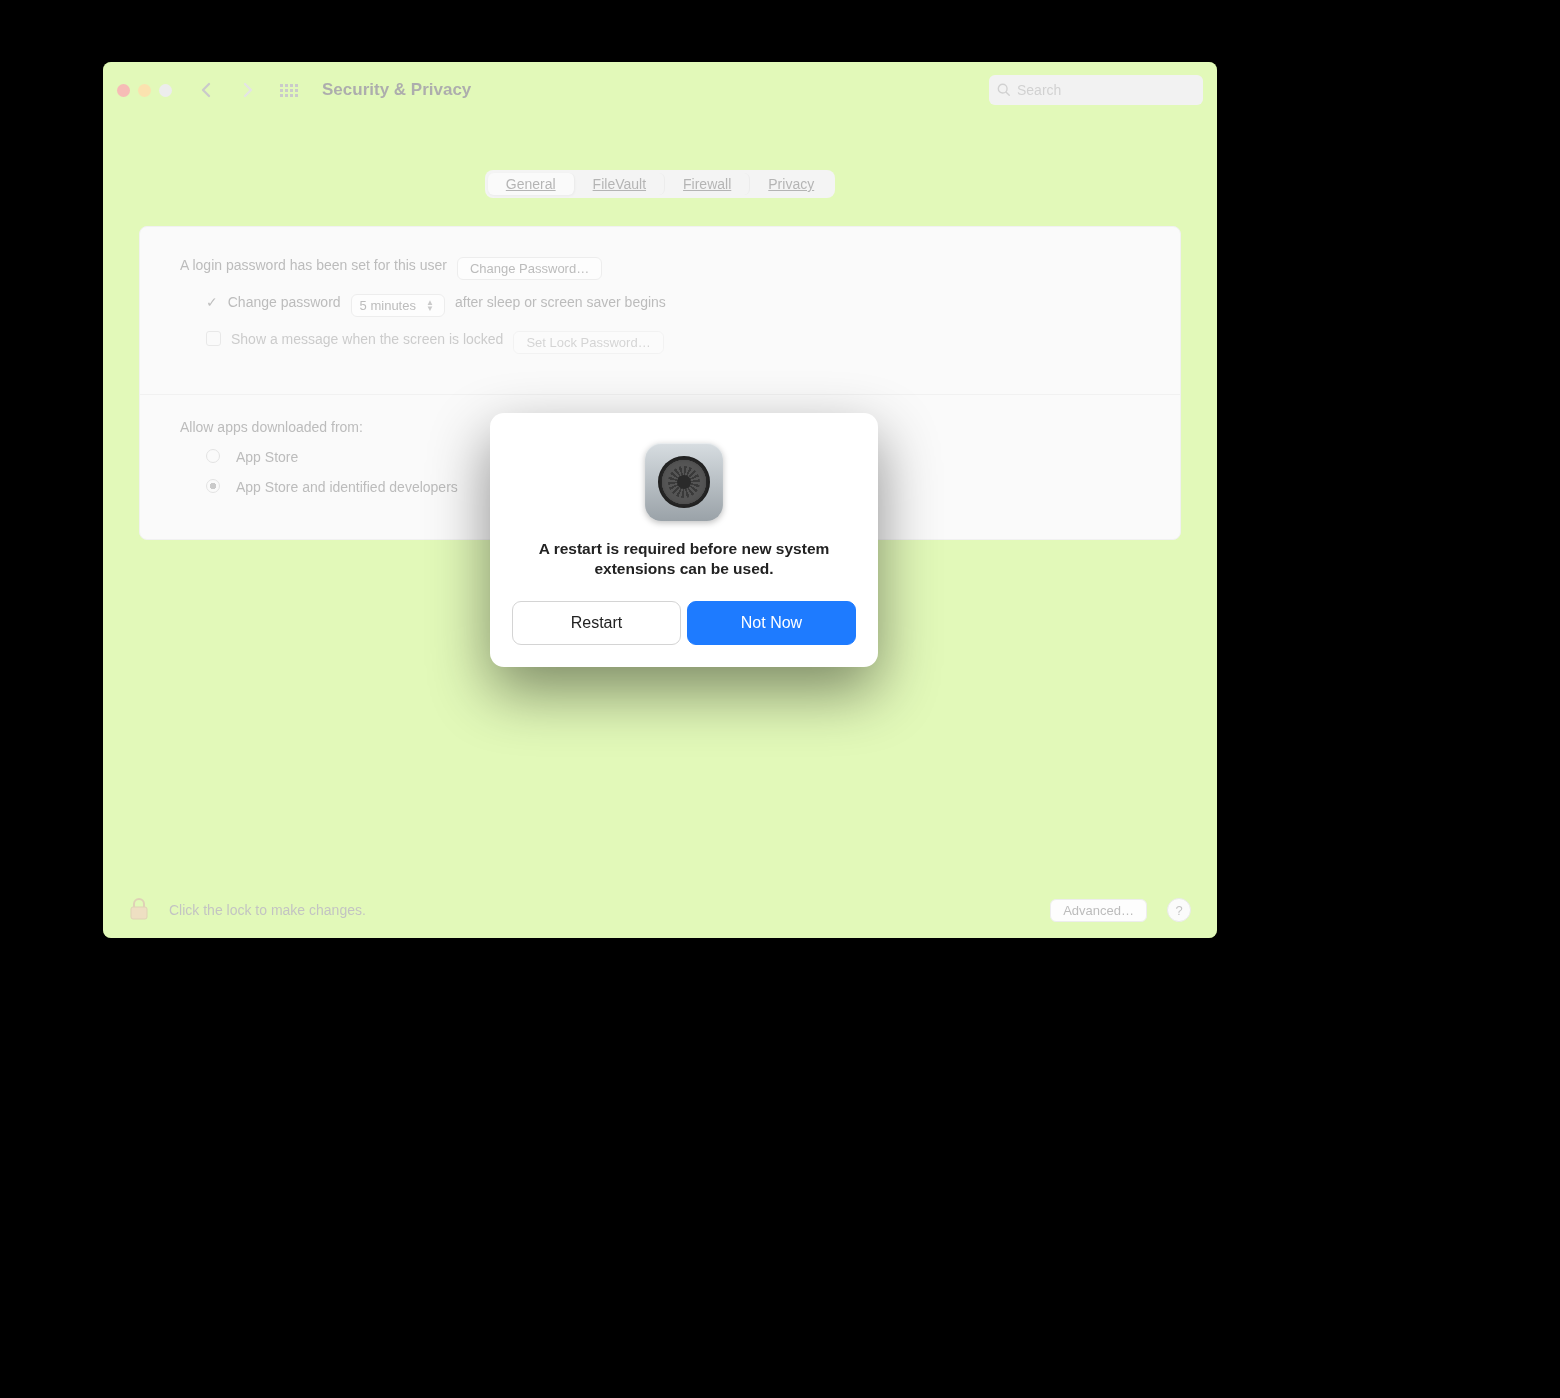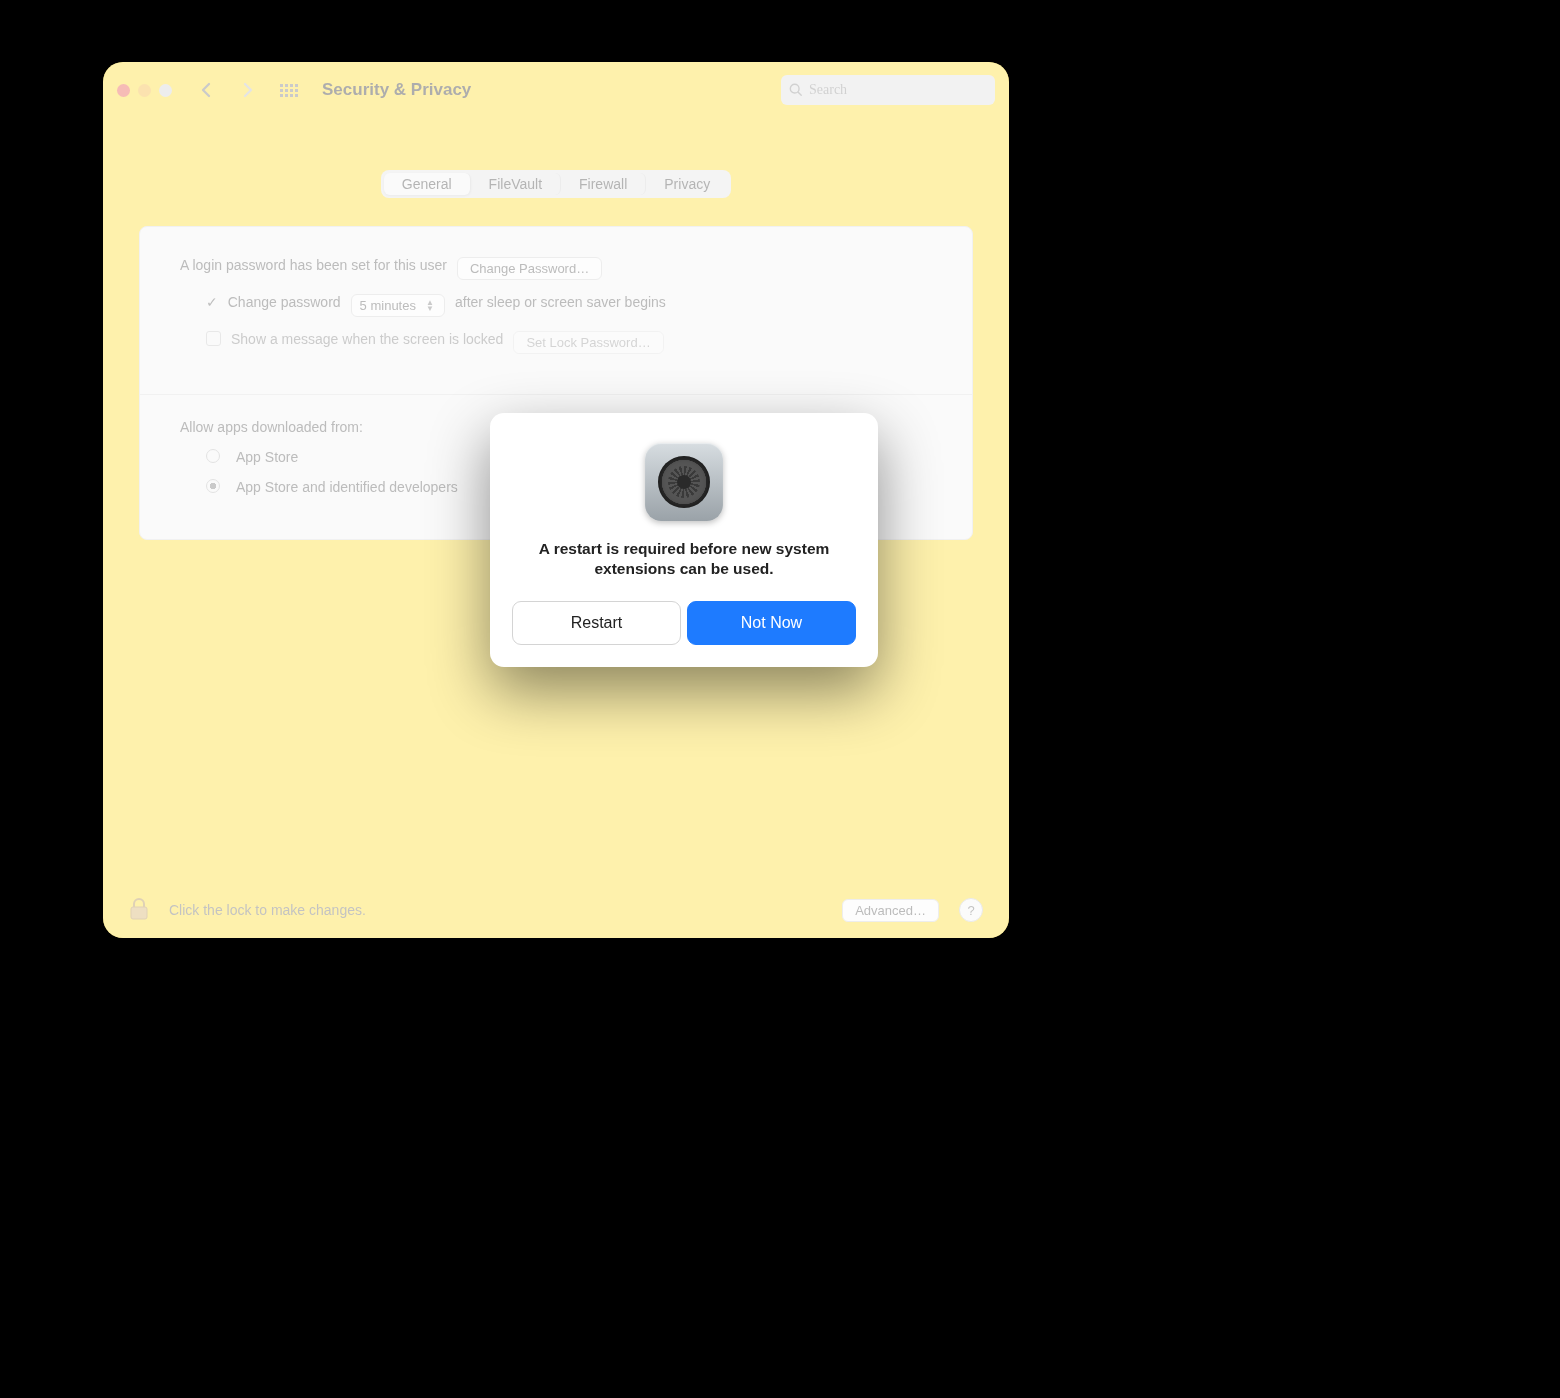--- a/index.html
+++ b/index.html
@@ -6,23 +6,23 @@
   html, body { width: 1560px; height: 1398px; }
   body {
     background: #000;
     font-family: -apple-system, "Helvetica Neue", Arial, sans-serif;
     position: relative;
     overflow: hidden;
   }
   .window {
     position: absolute;
     left: 103px; top: 62px;
-    width: 906px; height: 876px;
-    background: #fde047;
-    border-radius: 20px;
+    width: 1114px; height: 876px;
+    background: #bef264;
+    border-radius: 8px;
     box-shadow: 0 20px 60px rgba(0,0,0,.4);
     overflow: hidden;
   }
   .titlebar {
     height: 56px;
     display: flex;
     align-items: center;
     padding: 0 14px;
     gap: 10px;
   }
@@ -34,32 +34,33 @@
   .navarrow {
     width: 22px; height: 22px; display:flex; align-items:center; justify-content:center;
     color:#8a8a8a; margin: 0 4px;
   }
   .grid-icon { width:22px; height:22px; display:grid; grid-template-columns:repeat(4,3px); grid-template-rows:repeat(3,3px); gap:2px; align-content:center; justify-content:center; margin: 0 12px 0 6px;}
   .grid-icon span{background:#8a8a8a; width:3px; height:3px;}
   .wtitle { font-size: 17px; font-weight: 700; color:#4a4a4a; flex:0 0 auto;}
   .spacer{flex:1;}
   .search {
     width: 214px; height: 30px; background:#e3e3e3; border-radius:6px;
-    display:flex; align-items:center; padding:0 8px; color:#9a9a9a;font-family:Liberation Serif, serif;
+    display:flex; align-items:center; padding:0 8px; color:#9a9a9a;
   }
   .search svg{margin-right:6px;}
   .search span{font-size:14px;}
   .content { padding: 18px 36px 0 36px; height: calc(100% - 56px); position:relative;}
   .tabs {
     display:flex; justify-content:center; margin: 34px 0 10px;
   }
   .tabgroup{ background:#e6e6e6; border-radius:8px; padding:3px; display:flex;}
   .tab{
     padding: 3px 18px; font-size:14px; color:#5a5a5a; border-radius:6px;
     border-right:1px solid #d6d6d6;
+    text-decoration:underline;
   }
   .tab:last-child{border-right:none;}
   .tab.active{ background:#f4f4f4; box-shadow: 0 1px 2px rgba(0,0,0,.08);}
   .panel{
     background:#f3f3f3; border:1px solid #e1e1e1; border-radius:8px;
     padding: 30px 40px; margin-top: 28px;
     font-size:14px; color:#6a6a6a;
   }
   .row{display:flex; align-items:flex-start; gap:10px; margin-bottom:14px; flex-wrap:wrap;}
   .row.indent{margin-left:26px;}

